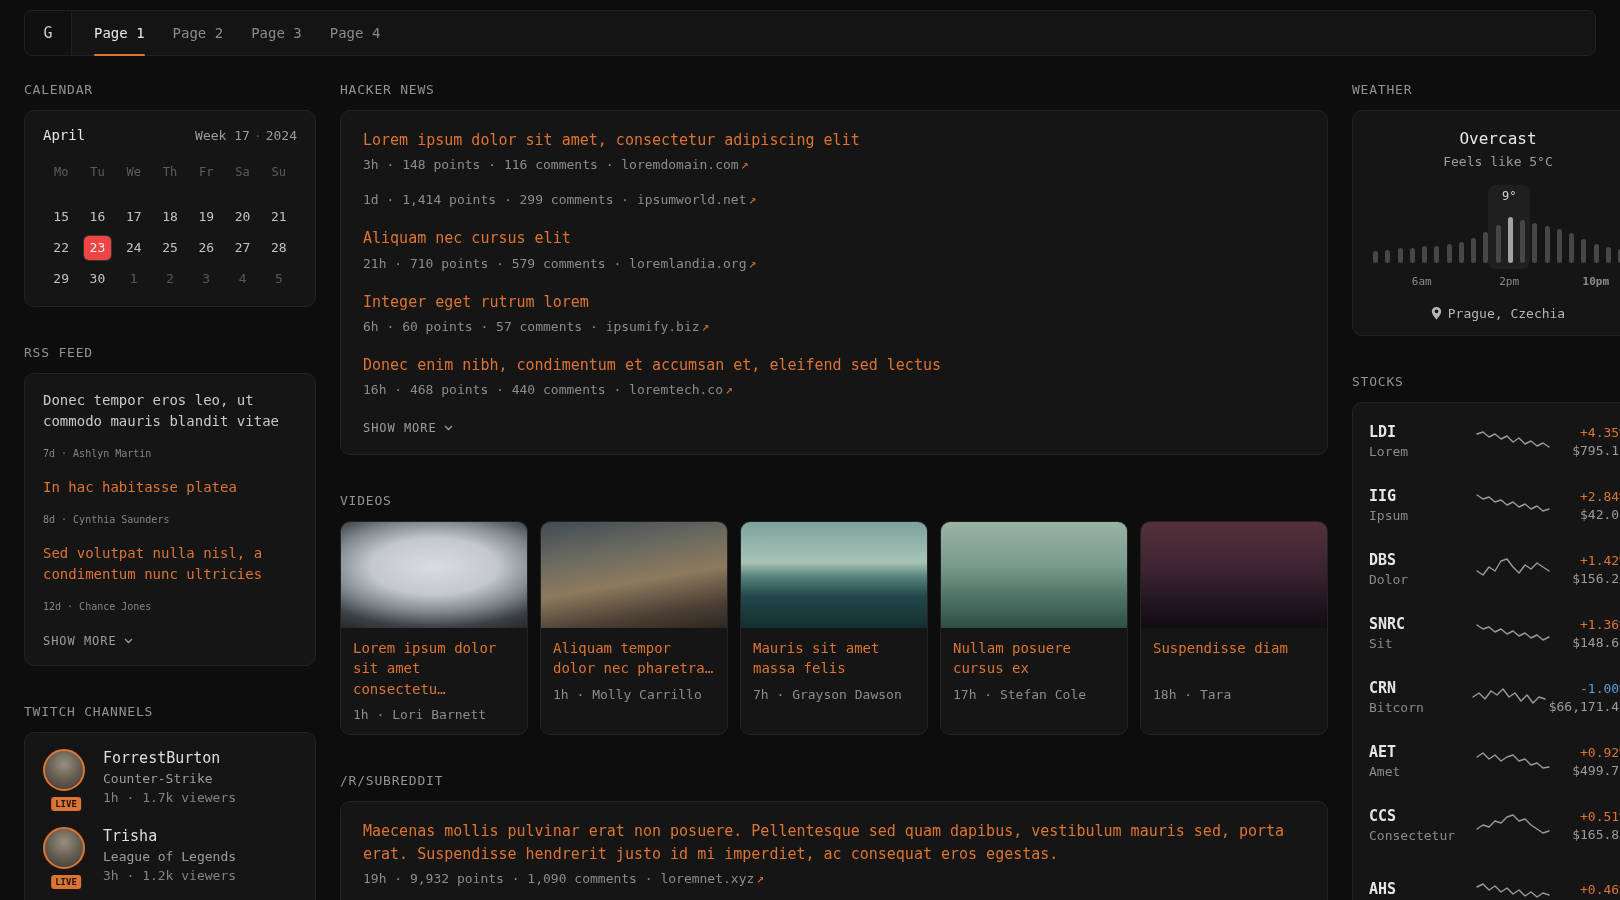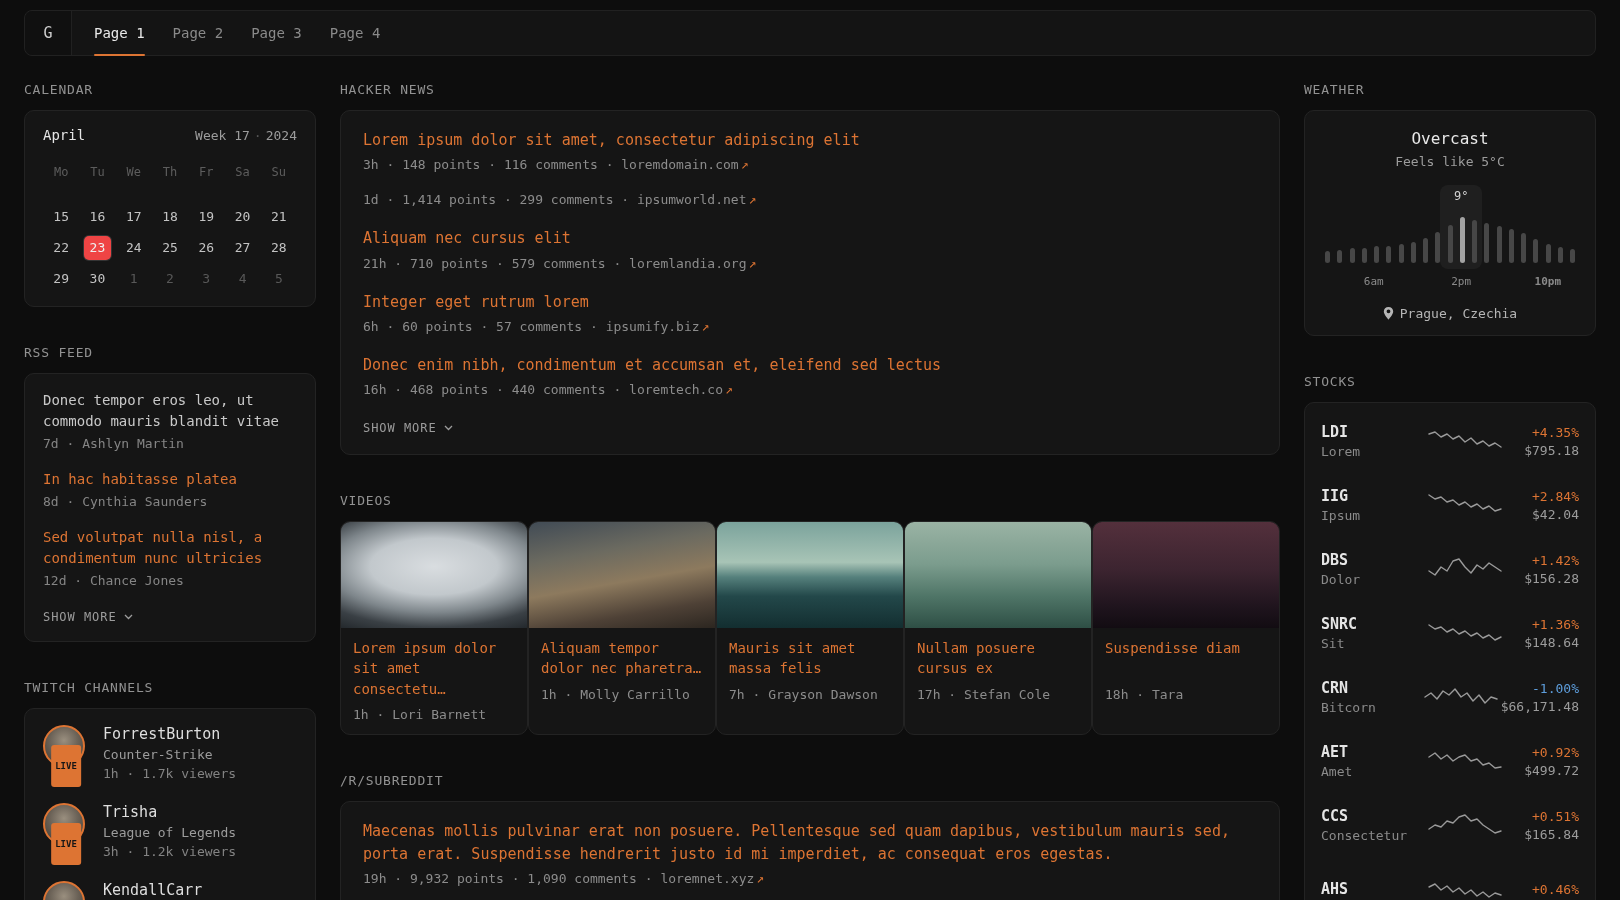--- a/index.html
+++ b/index.html
@@ -36,49 +36,49 @@
   .cal-day{font-size:13px;color:#c3c3c3;height:31px;display:flex;align-items:center;justify-content:center}
   .cal-day span{display:inline-flex;align-items:center;justify-content:center;min-width:27px;height:24px;border-radius:5px}
   .cal-day.selected span{background:#ef4444;color:#efefef;box-shadow:0 0 0 1px #343434}
   .cal-day.adjacent{color:#585858}
 
   
   .rss-card{padding:16px 18px}
   .rss-item{margin-bottom:18px}
   .rss-title{font-size:14px;line-height:1.5;color:var(--accent);cursor:pointer;display:block}
   .rss-title.muted{color:#c9c9c9}
-  .rss-meta{font-size:13px;color:#858585;margin-top:4px}
+  .rss-meta{font-size:10px;color:#858585;margin-top:16px}
   .show-more{display:inline-flex;align-items:center;gap:7px;font-size:12px;letter-spacing:.08em;
     color:#9c9c9c;cursor:pointer;margin-top:2px}
   .show-more svg{stroke:#9c9c9c}
 
   
   .tw-card{padding:16px 18px}
   .tw-item{display:flex;gap:14px;margin-bottom:22px;cursor:pointer}
   .tw-item:last-child{margin-bottom:0}
   .tw-avatar-wrap{position:relative;width:46px;flex:none}
   .tw-avatar{width:42px;height:42px;border-radius:50%;border:2px solid var(--accent);
     background:radial-gradient(circle at 50% 35%,#9a8f7f 0%,#6b6257 45%,#3a362f 100%)}
   .tw-live{position:absolute;left:50%;transform:translateX(-50%);bottom:-6px;background:var(--accent);
-    color:#161616;font-size:9px;font-weight:bold;padding:16px 4px;border-radius:3px}
+    color:#161616;font-size:9px;font-weight:bold;padding:2px 4px;border-radius:3px}
   .tw-live:empty{display:none}
   .tw-name{font-size:15px;color:#dedede}
   .tw-game{font-size:13px;color:#9c9c9c;margin-top:4px}
   .tw-game:empty,.tw-meta:empty{display:none}
   .tw-meta{font-size:13px;color:#838383;margin-top:4px}
 
   
   .hn-card{padding:18px 22px}
   .hn-item{margin-bottom:20px}
   .hn-title{font-size:15px;color:var(--accent);display:block;cursor:pointer;line-height:1.55}
   .hn-meta{font-size:13px;color:#8c8c8c;margin-top:5px}
   .hn-arrow{color:var(--accent);cursor:pointer;margin-left:2px}
 
   
-  .videos-row{display:flex;overflow:hidden}
+  .videos-row{display:flex;gap:12px;overflow:hidden}
   .video-card{width:188px;flex:none;background:#151515;border:1px solid #232323;border-radius:10px;overflow:hidden}
   .video-thumb{height:106px;cursor:pointer;background:#333}
   .video-body{padding:10px 12px 12px}
   .video-title{font-size:14px;color:var(--accent);line-height:1.45;cursor:pointer;display:block;min-height:41px}
   .video-meta{font-size:13px;color:#8c8c8c;margin-top:8px;white-space:nowrap}
 
   
   .wx-card{padding:18px 18px 14px;text-align:center}
   .wx-cond{font-size:16px;color:#e8e8e8}
   .wx-feels{font-size:13px;color:#9c9c9c;margin-top:6px}

